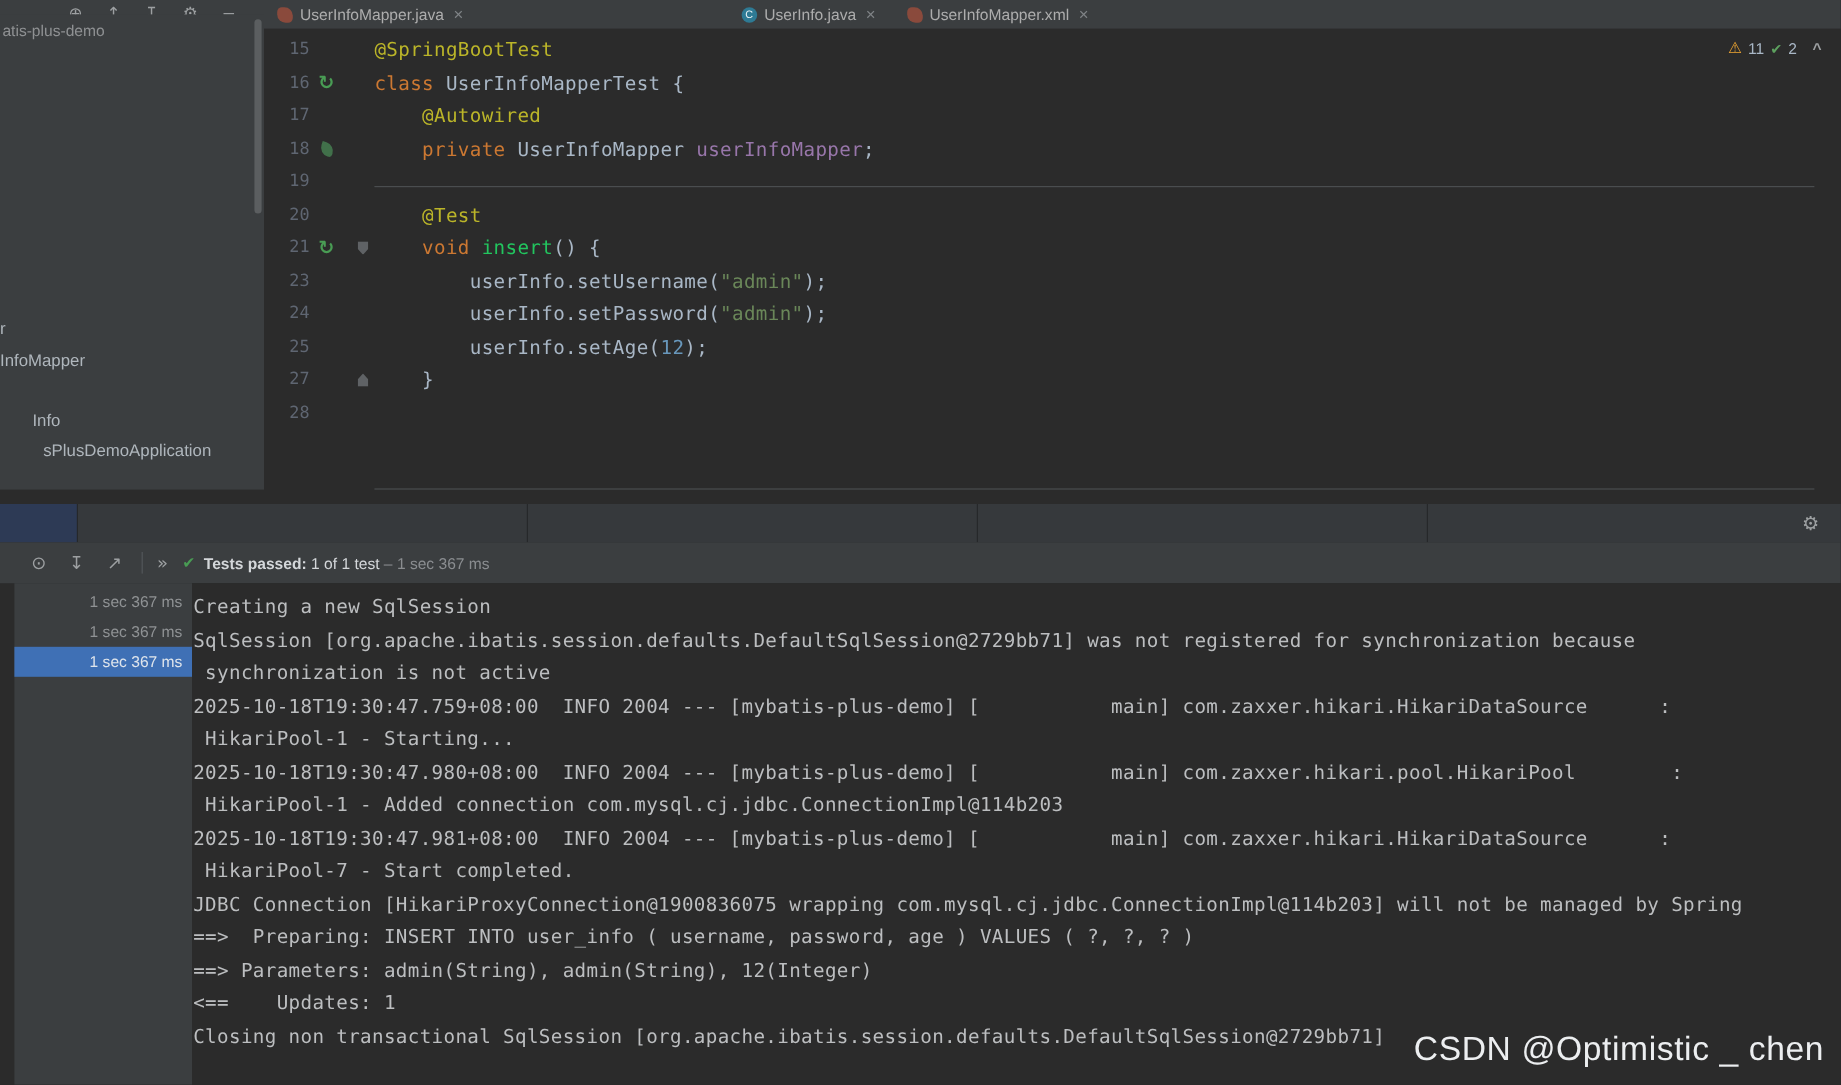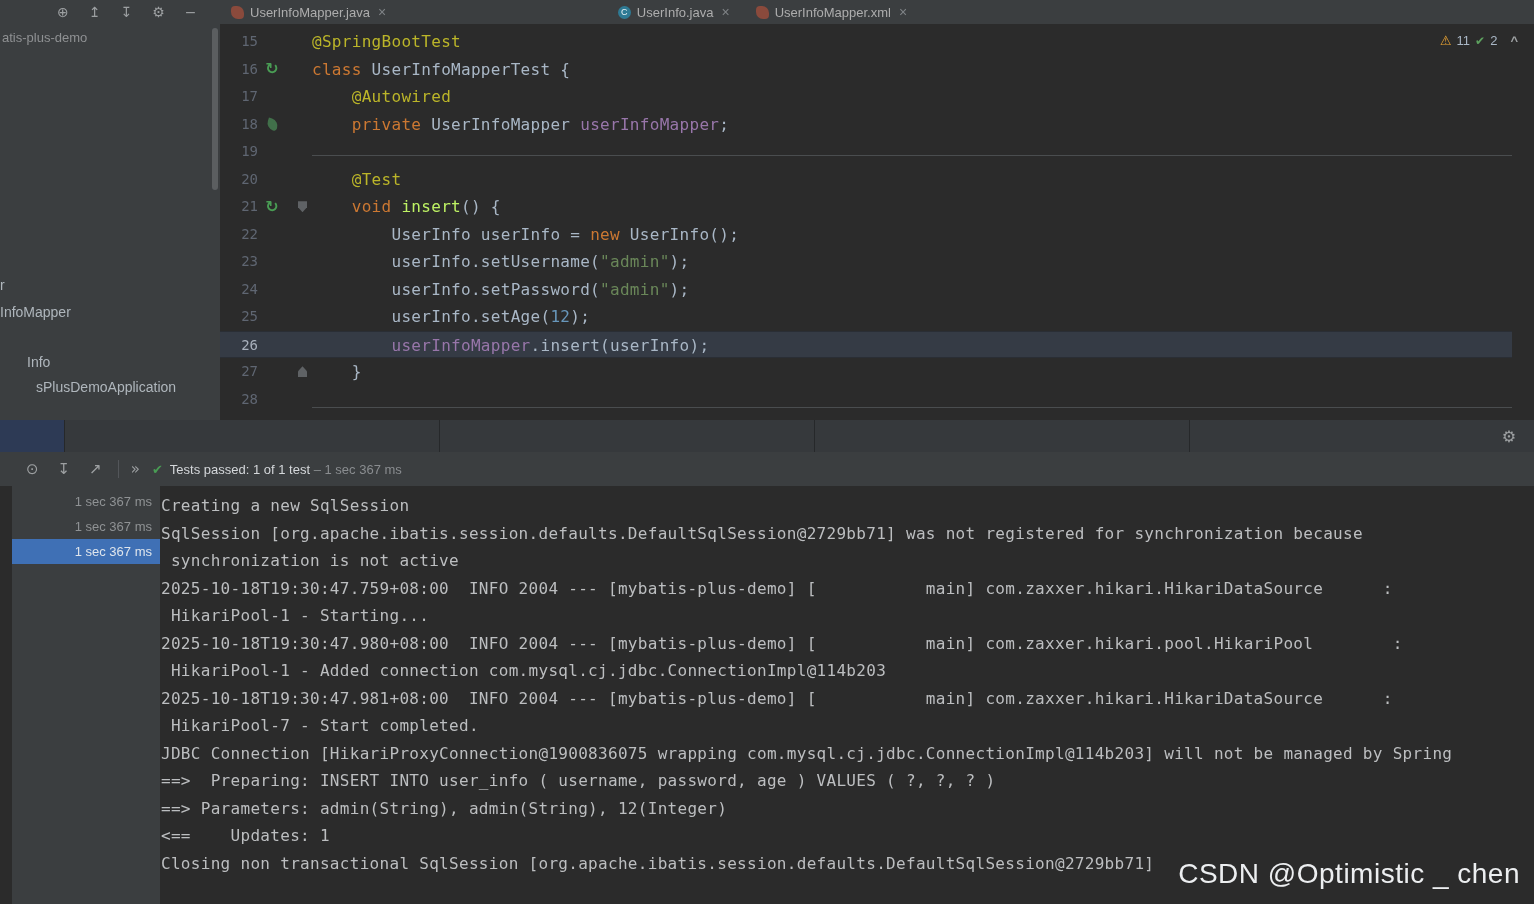--- a/index.html
+++ b/index.html
@@ -20,21 +20,21 @@
   .tab.active { background:#4c5053; color:#6ea171;margin-top:32px; }
   .tab-icon { width:13px; height:13px; flex:none; position:relative;
               display:inline-flex; align-items:center; justify-content:center; }
   .icon-mapper, .icon-xml-mapper { background:#8a4a3c; border-radius:4px 7px 4px 7px; }
   .icon-test-class { background:#3f8e46; border-radius:50%; }
   .icon-class { background:#2e7a94; border-radius:50%; }
   .icon-test-class::after, .icon-class::after { content:"C"; color:#e8f2f5; font-size:9px; line-height:1; }
   .tab-close { color:#7f8386; font-size:14px; margin-left:2px; }
 
   
-  .project { position:absolute; left:0; top:24px; width:220px; height:396px;
+  .project { position:absolute; left:0; top:12px; width:220px; height:396px;
              background:#3b3e40; overflow:hidden; }
   .proj-root { position:absolute; left:2px; top:6px; color:#8f9193; font-size:13px; }
   .proj-item { position:absolute; left:0; height:20px; line-height:20px;
                color:#afb6bc; font-size:14px; white-space:nowrap; }
   .proj-scroll { position:absolute; right:2px; top:4px; width:6px; height:162px;
                  background:#5b5e60; border-radius:3px; }
 
   
   .editor { position:absolute; left:220px; top:24px; width:1314px; height:396px;
             background:#2b2b2b; overflow:hidden; }
@@ -42,21 +42,21 @@
   .code-row { display:flex; height:27.5px; line-height:27.5px; margin-right:22px;
               font-family:"DejaVu Sans Mono",monospace; font-size:16px; letter-spacing:.3px; }
   .code-row.current { background:#353b45; border-top:1px solid #2a2e35; border-bottom:1px solid #2a2e35; }
   .ln { width:38px; flex:none; text-align:right; color:#5f6672; font-size:14px; letter-spacing:0; }
   .code-row.current .ln { color:#a8b0bc; }
   .gut { width:28px; flex:none; display:flex; align-items:center; justify-content:center; }
   .mark { width:26px; flex:none; display:flex; align-items:center; padding-left:12px; }
   .code { white-space:pre; }
   .tok-ann { color:#bbb529; } .tok-kw { color:#cc7832; } .tok-plain { color:#a9b7c6; }
   .tok-str { color:#6a8759; } .tok-num { color:#6897bb; } .tok-field { color:#9876aa; }
-  .tok-meth { color:#bef264; }
+  .tok-meth { color:#22c55e; }
   .run-icon { color:#499c54; font-size:16px; font-weight:bold;
               font-family:"DejaVu Sans",sans-serif; line-height:1; }
   .bean-icon { width:11px; height:11px; background:#41704a;
                border-radius:0 70% 3px 70%; transform:rotate(18deg); display:inline-block; }
   .pent-down { width:9px; height:11px; background:#5f6265; display:inline-block;
                clip-path:polygon(0 0,100% 0,100% 55%,50% 100%,0 55%); }
   .pent-up { width:9px; height:11px; background:#5f6265; display:inline-block;
              clip-path:polygon(50% 0,100% 45%,100% 100%,0 100%,0 45%); }
   .sep { position:absolute; left:92px; right:22px; height:1px; background:#4a4d4f; }
   .sep1 { top:131px; } .sep2 { top:383px; }
@@ -79,21 +79,21 @@
   
   .runbar { position:absolute; left:0; top:452px; width:1534px; height:34px;
             background:#3b3e40; display:flex; align-items:center; font-size:13px; }
   .ricons { display:flex; gap:19px; padding-left:26px; align-items:center; }
   .ricon { color:#9da0a2; font-size:15px; font-family:"DejaVu Sans",sans-serif; line-height:1; }
   .sep-v { width:1px; height:18px; background:#53565a; margin-left:16px; }
   .more { margin-left:12px; color:#9da0a2; font-size:15px; font-family:"DejaVu Sans",sans-serif; }
   .status { display:flex; align-items:center; margin-left:12px; }
   .status > span { white-space:pre; }
   .check { color:#499c54; font-weight:bold; font-family:"DejaVu Sans",sans-serif; margin-right:7px; }
-  .lbl { color:#d4d7da; font-weight:normal; }
+  .lbl { color:#d4d7da; font-weight:bold; }
   .det { color:#d4d7da; }
   .tm { color:#8a8d90; }
 
   
   .runbody { position:absolute; left:0; top:486px; width:1534px; height:418px;margin-left:12px; }
   .testtree { position:absolute; left:0; top:0; width:148px; height:100%;
               background:#3b3e40; padding-top:3px; }
   .tree-row { height:25px; line-height:25px; text-align:right; padding-right:8px;
               color:#8f9294; font-size:13px; }
   .tree-row.selected { background:#3f70b5; color:#dfe5ec; }
@@ -204,48 +204,36 @@
           <span class="ln">21</span>
           <span class="gut">
             <span class="run-icon">↻</span>
           </span>
           <span class="mark">
             <span class="pent-down"></span>
           </span>
           <span class="code"><span class="tok-plain">    </span><span class="tok-kw">void </span><span class="tok-meth">insert</span><span class="tok-plain">() {</span></span>
         </div>
         <div class="code-row">
-          <span class="ln">22</span>
-          <span class="gut"></span>
-          <span class="mark"></span>
-          <span class="code"><span class="tok-plain">        UserInfo userInfo = </span><span class="tok-kw">new </span><span class="tok-plain">UserInfo();</span></span>
-        </div>
-        <div class="code-row">
           <span class="ln">23</span>
           <span class="gut"></span>
           <span class="mark"></span>
           <span class="code"><span class="tok-plain">        userInfo.setUsername(</span><span class="tok-str">"admin"</span><span class="tok-plain">);</span></span>
         </div>
         <div class="code-row">
           <span class="ln">24</span>
           <span class="gut"></span>
           <span class="mark"></span>
           <span class="code"><span class="tok-plain">        userInfo.setPassword(</span><span class="tok-str">"admin"</span><span class="tok-plain">);</span></span>
         </div>
         <div class="code-row">
           <span class="ln">25</span>
           <span class="gut"></span>
           <span class="mark"></span>
           <span class="code"><span class="tok-plain">        userInfo.setAge(</span><span class="tok-num">12</span><span class="tok-plain">);</span></span>
-        </div>
-        <div class="code-row current">
-          <span class="ln">26</span>
-          <span class="gut"></span>
-          <span class="mark"></span>
-          <span class="code"><span class="tok-plain">        </span><span class="tok-field">userInfoMapper</span><span class="tok-plain">.insert(userInfo);</span></span>
         </div>
         <div class="code-row">
           <span class="ln">27</span>
           <span class="gut"></span>
           <span class="mark">
             <span class="pent-up"></span>
           </span>
           <span class="code"><span class="tok-plain">    }</span></span>
         </div>
         <div class="code-row">

